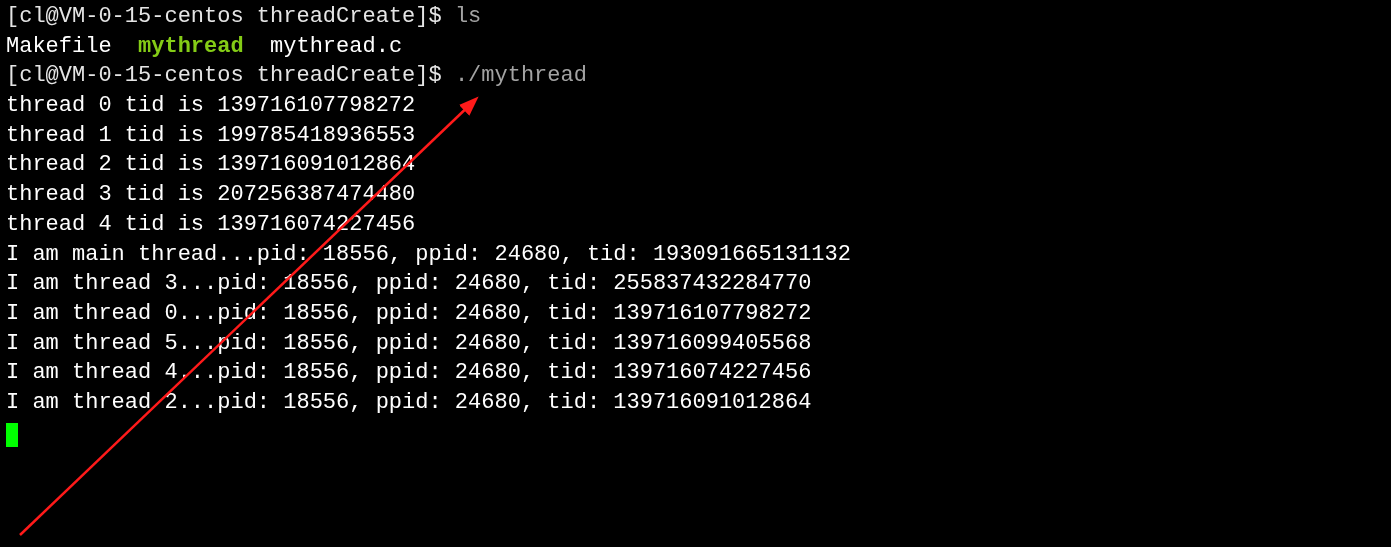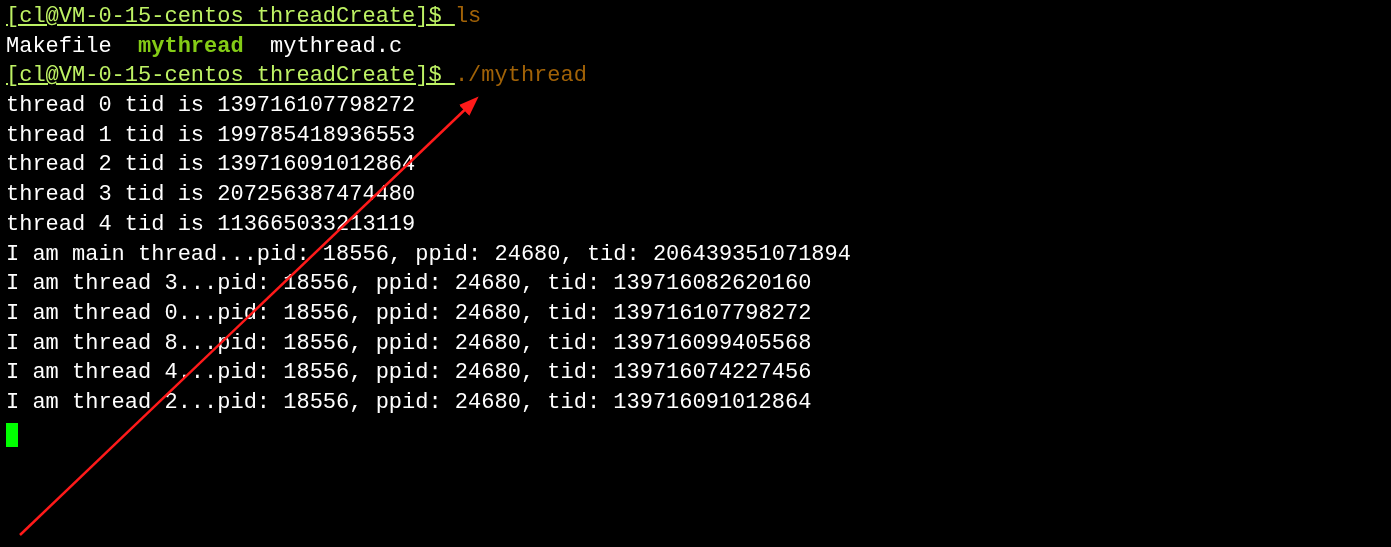--- a/index.html
+++ b/index.html
@@ -16,25 +16,24 @@
       padding: 2px 6px;
       width: 1391px;
       height: 547px;
       overflow: hidden;
       position: relative;
     }
     .line {
       white-space: pre;
     }
     .prompt {
-      color: #bef264;
-      text-decoration: underline;
+      color: #e5e5e5;
     }
     .cmd {
-      color: #a16207;
+      color: #a3a3a3;
     }
     .exec {
       color: #84cc16;
       font-weight: bold;
     }
     .cursor {
       display: inline-block;
       width: 12px;
       height: 24px;
       background: #00ff00;
@@ -50,25 +49,25 @@
 </head>
 <body>
 
 <div class="line"><span class="prompt">[cl@VM-0-15-centos threadCreate]$ </span><span class="cmd">ls</span></div>
 <div class="line"><span>Makefile</span><span>  </span><span class="exec">mythread</span><span>  </span><span>mythread.c</span></div>
 <div class="line"><span class="prompt">[cl@VM-0-15-centos threadCreate]$ </span><span class="cmd">./mythread</span></div>
 <div class="line">thread 0 tid is 139716107798272</div>
 <div class="line">thread 1 tid is 199785418936553</div>
 <div class="line">thread 2 tid is 139716091012864</div>
 <div class="line">thread 3 tid is 207256387474480</div>
-<div class="line">thread 4 tid is 113665033213119</div>
-<div class="line">I am main thread...pid: 18556, ppid: 24680, tid: 206439351071894</div>
-<div class="line">I am thread 3...pid: 18556, ppid: 24680, tid: 139716082620160</div>
+<div class="line">thread 4 tid is 139716074227456</div>
+<div class="line">I am main thread...pid: 18556, ppid: 24680, tid: 193091665131132</div>
+<div class="line">I am thread 3...pid: 18556, ppid: 24680, tid: 255837432284770</div>
 <div class="line">I am thread 0...pid: 18556, ppid: 24680, tid: 139716107798272</div>
-<div class="line">I am thread 8...pid: 18556, ppid: 24680, tid: 139716099405568</div>
+<div class="line">I am thread 5...pid: 18556, ppid: 24680, tid: 139716099405568</div>
 <div class="line">I am thread 4...pid: 18556, ppid: 24680, tid: 139716074227456</div>
 <div class="line">I am thread 2...pid: 18556, ppid: 24680, tid: 139716091012864</div>
 <div class="line"><span class="cursor"></span></div>
 
 <svg class="arrow-overlay" width="1391" height="547">
   <defs>
     <marker id="arrowhead" markerWidth="8" markerHeight="8" refX="6" refY="3" orient="auto">
       <polygon points="0 0, 8 3, 0 6" fill="#ff1a1a"></polygon>
     </marker>
   </defs>

